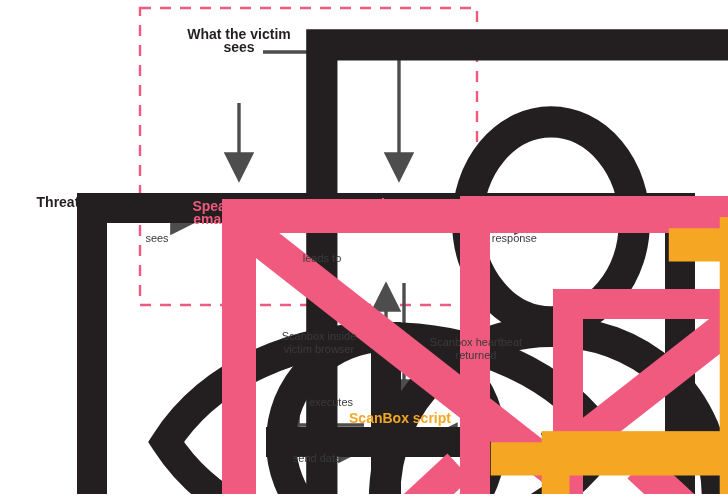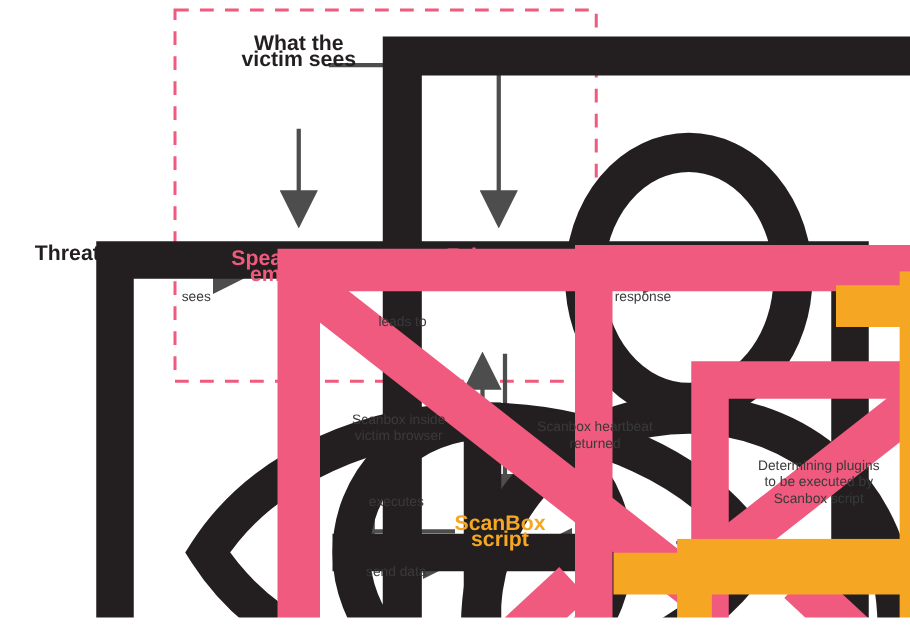--- a/index.html
+++ b/index.html
@@ -2,21 +2,21 @@
 <html><head>
 <meta charset="utf-8">
 <style>
   html,body{margin:0;padding:0;background:#ffffff;}
   body{width:728px;height:500px;position:relative;overflow:hidden;
        font-family:"Liberation Sans","DejaVu Sans",sans-serif;}
   #canvas{position:absolute;inset:0;width:728px;height:500px;}
   svg{position:absolute;left:0;top:0;width:728px;height:500px;}
   .node{position:absolute;text-align:center;}
   .icon-box{display:block;margin:0 auto;}
-  .label{font-weight:bold;font-size:17px;line-height:13px;margin-top:4px;}
+  .label{font-weight:bold;font-size:14px;line-height:13px;margin-top:4px;}
   .label.pink{color:#ef5a7e;}
   .label.orange{color:#f5a623;}
   .label.dark{color:#231f20;}
   .edge-label{position:absolute;font-size:11px;color:#3a3a3a;line-height:13px;
               text-align:center;white-space:pre-line;}
   .bottom-strip{position:absolute;left:0;bottom:0;width:728px;height:6px;background:#ffffff;}
 </style>
 </head>
 <body>
 
@@ -141,22 +141,19 @@
   <div class="edge-label" style="left:288px;top:232px;width:68px;margin-top:20px;">leads to</div>
 
   <div class="edge-label" style="left:461px;top:232px;width:76px;text-align:right;">response</div>
 
   <div class="edge-label" style="left:410px;top:336px;width:132px;">Scanbox heartbeat
 returned</div>
 
   <div class="edge-label" style="left:258px;top:330px;width:122px;">Scanbox inside
 victim browser</div>
 
-  <div class="edge-label" style="left:275px;top:396px;width:84px;text-align:center;">executes</div>
+  <div class="edge-label" style="left:289px;top:396px;width:84px;text-align:center;">executes</div>
 
   <div class="edge-label" style="left:275px;top:452px;width:84px;">send data</div>
 
-  <div class="edge-label" style="left:585px;top:367px;width:140px;text-align:center;">Determining plugins
-to be executed by
-Scanbox script</div>
 
   <div class="bottom-strip"></div>
 </div>
 
 </body></html>

